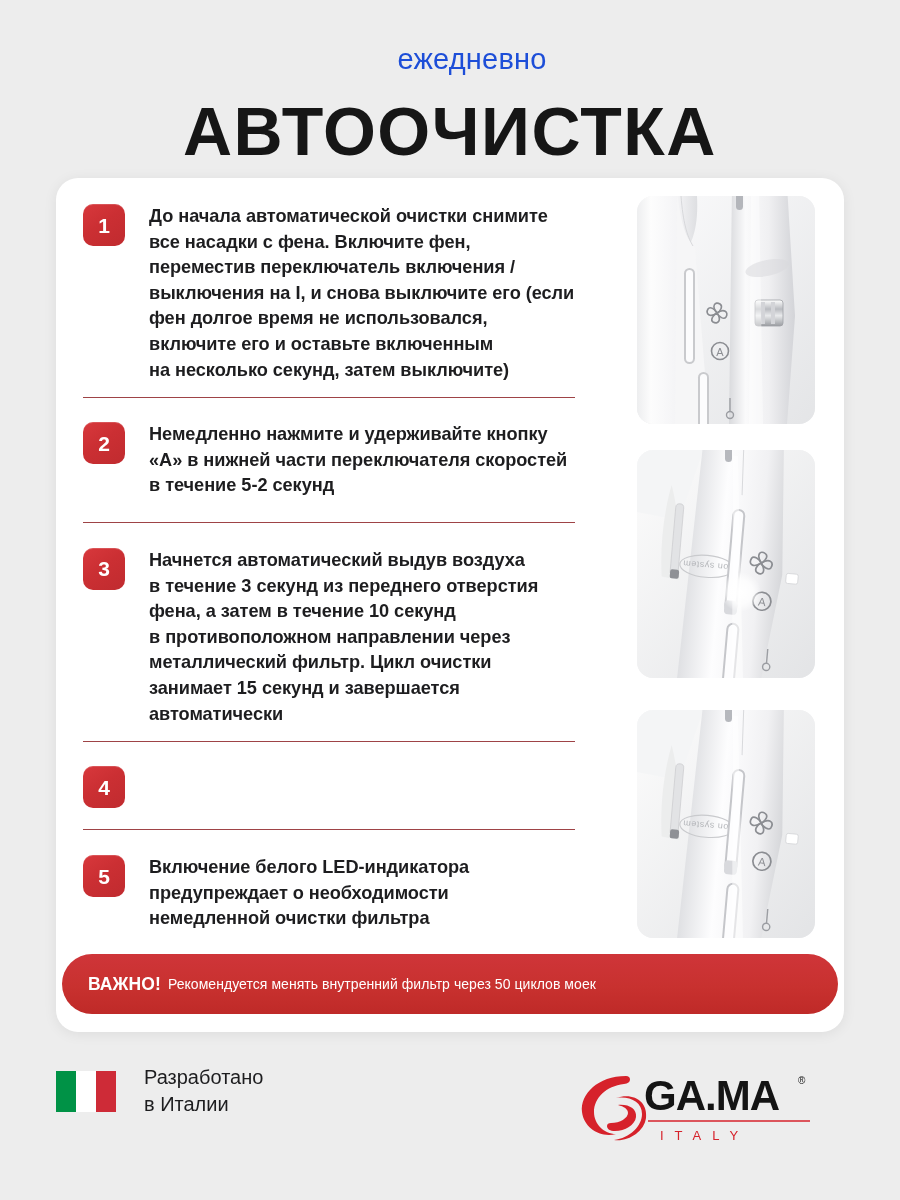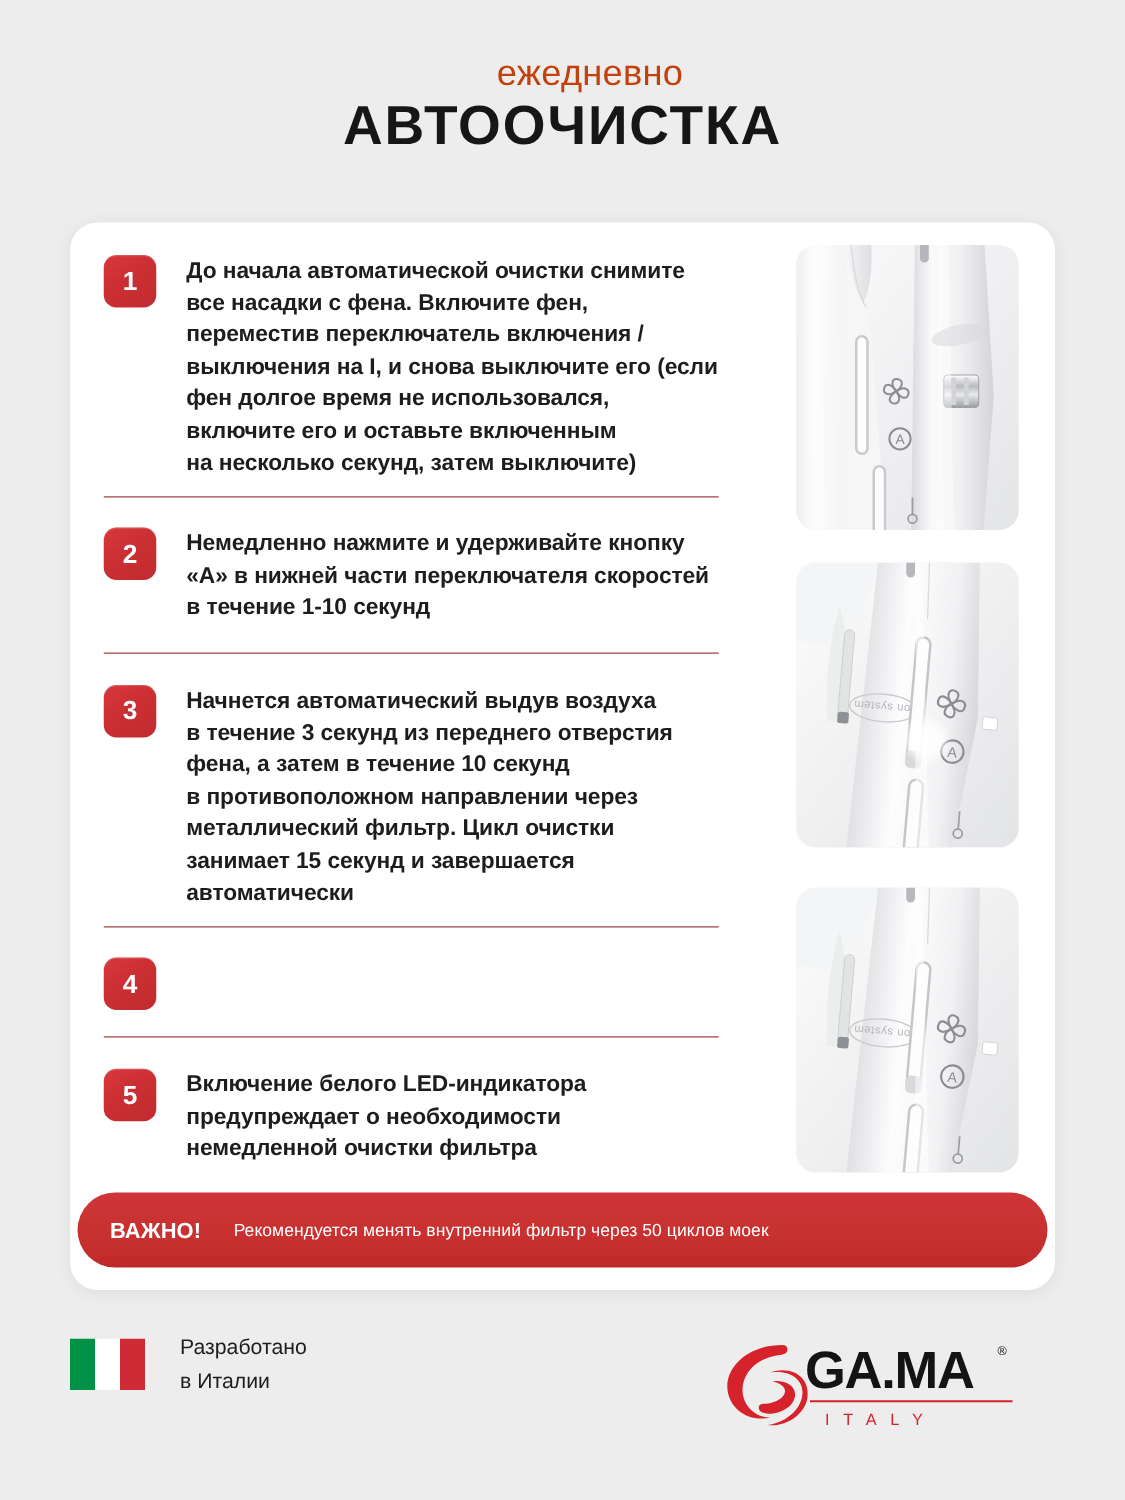--- a/index.html
+++ b/index.html
@@ -19,31 +19,31 @@
 
   
   .header {
     padding-top: 44px;
     text-align: center;
   }
   .header-kicker {
     font-size: 29px;
     font-weight: 400;
     letter-spacing: 0.2px;
-    color: #c2410c;
+    color: #1d4ed8;
     line-height: 1.1;
     padding-left: 44px;
   }
   .header-title {
-    font-size: 44px;
+    font-size: 68px;
     font-weight: 700;
     letter-spacing: 1.5px;
     color: #161616;
     line-height: 1.15;
-    margin-top: 0;
+    margin-top: 16px;
   }
 
   
   .card {
     position: absolute;
     left: 56px;
     top: 178px;
     width: 788px;
     height: 854px;
     background: #ffffff;
@@ -119,21 +119,20 @@
     left: 6px;
     bottom: 18px;
     width: 776px;
     height: 60px;
     border-radius: 30px;
     background: linear-gradient(180deg, #cf3539 0%, #c8312f 55%, #bf2a28 100%);
     display: flex;
     align-items: center;
     padding-left: 26px;
     color: #ffffff;
-    gap: 19px;
   }
   .banner-strong {
     font-size: 17.5px;
     font-weight: 700;
     letter-spacing: 0.1px;
   }
   .banner-text {
     font-size: 14px;
     font-weight: 400;
     margin-left: 7px;
@@ -163,21 +162,21 @@
     height: 41px;
     display: flex;
     flex: 0 0 auto;
   }
   .flag-green { flex: 1; background: #009246; }
   .flag-white { flex: 1; background: #ffffff; }
   .flag-red   { flex: 1; background: #ce2b37; }
 
   .footer-text {
     margin-left: 28px;
-    font-size: 17px;
+    font-size: 20px;
     line-height: 27px;
     color: #1d1d1f;
     white-space: pre-line;
     font-weight: 400;
   }
 
   .footer-logo {
     position: absolute;
     left: 572px;
     top: 10px;
@@ -207,21 +206,21 @@
 фен долгое время не использовался,
 включите его и оставьте включенным
 на несколько секунд, затем выключите)</div>
     </div>
     <div class="divider" style="margin-top:14px;"></div>
 
     <div class="step" style="margin-top:24px; margin-left:27px;">
       <div class="step-badge">2</div>
       <div class="step-text">Немедленно нажмите и удерживайте кнопку
 «А» в нижней части переключателя скоростей
-в течение 1-10 секунд</div>
+в течение 5-2 секунд</div>
     </div>
     <div class="divider" style="margin-top:23px;"></div>
 
     <div class="step" style="margin-top:25px; margin-left:27px;">
       <div class="step-badge">3</div>
       <div class="step-text">Начнется автоматический выдув воздуха
 в течение 3 секунд из переднего отверстия
 фена, а затем в течение 10 секунд
 в противоположном направлении через
 металлический фильтр. Цикл очистки

